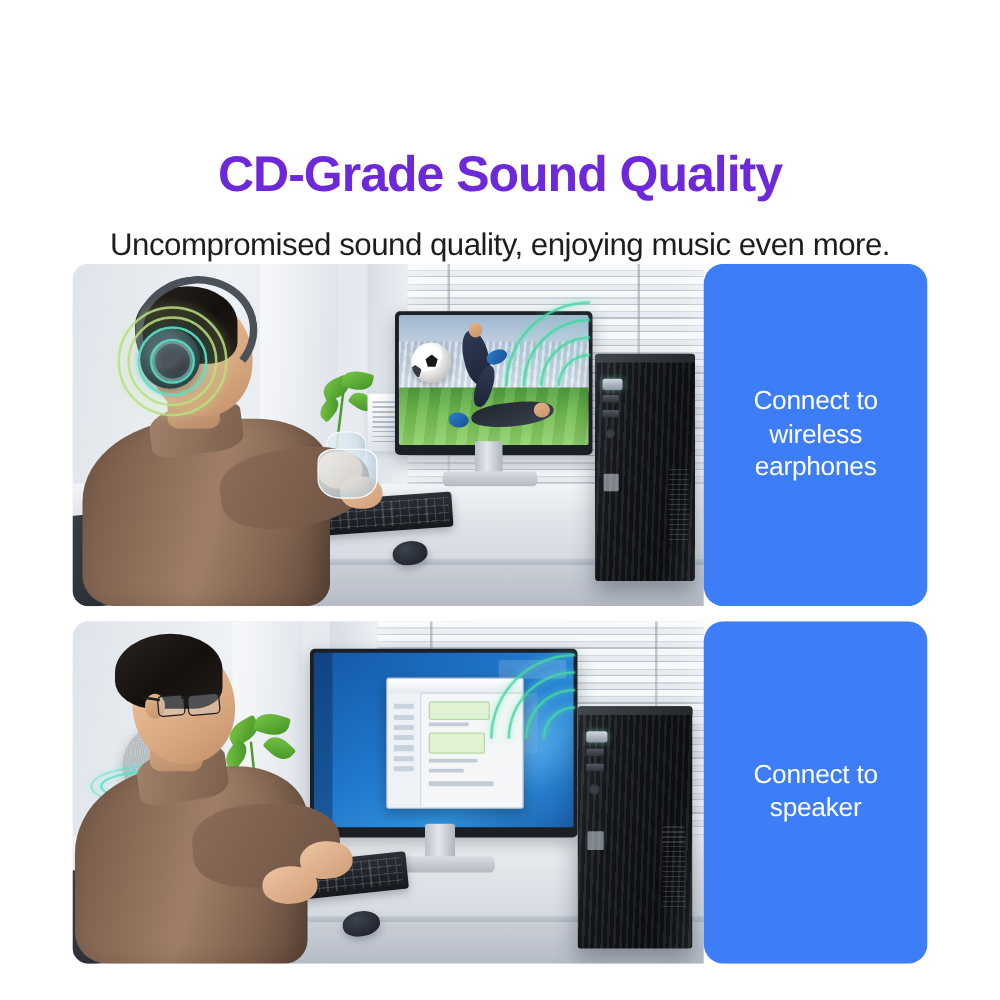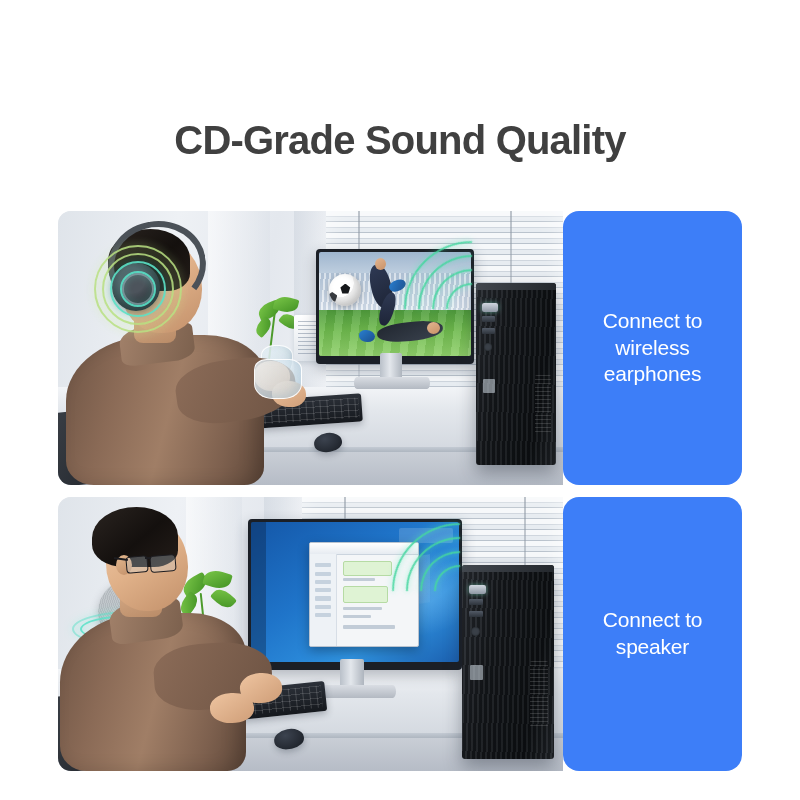--- a/index.html
+++ b/index.html
@@ -25,21 +25,21 @@
   
   .headline {
     position: absolute;
     left: 0;
     top: 92px;
     width: 800px;
     text-align: center;
     font-size: 40px;
     font-weight: bold;
     letter-spacing: -0.8px;
-    color: #404040;
+    color: #6d28d9;
     line-height: 1.05;
   }
   .subhead {
     position: absolute;
     left: 0;
     top: 158px;
     width: 800px;
     text-align: center;
     font-size: 25px;
     font-weight: normal;
@@ -513,20 +513,21 @@
     background: linear-gradient(120deg, #3a3f46, #23272d);
     border-radius: 6px 10px 4px 4px;
   }
 </style>
 </head>
 <body>
 
 <div class="page">
 
   <h1 class="headline">CD-Grade Sound Quality</h1>
+  <p class="subhead">Uncompromised sound quality, enjoying music even more.</p>
 
   <div class="row" id="row-1">
 
     <div class="photo">
 
       <div class="layer wall"></div>
       <div class="layer wall-panel-a"></div>
       <div class="layer wall-panel-b"></div>
 
       <div class="layer blinds" style="left:268px; width:237px;"></div>

